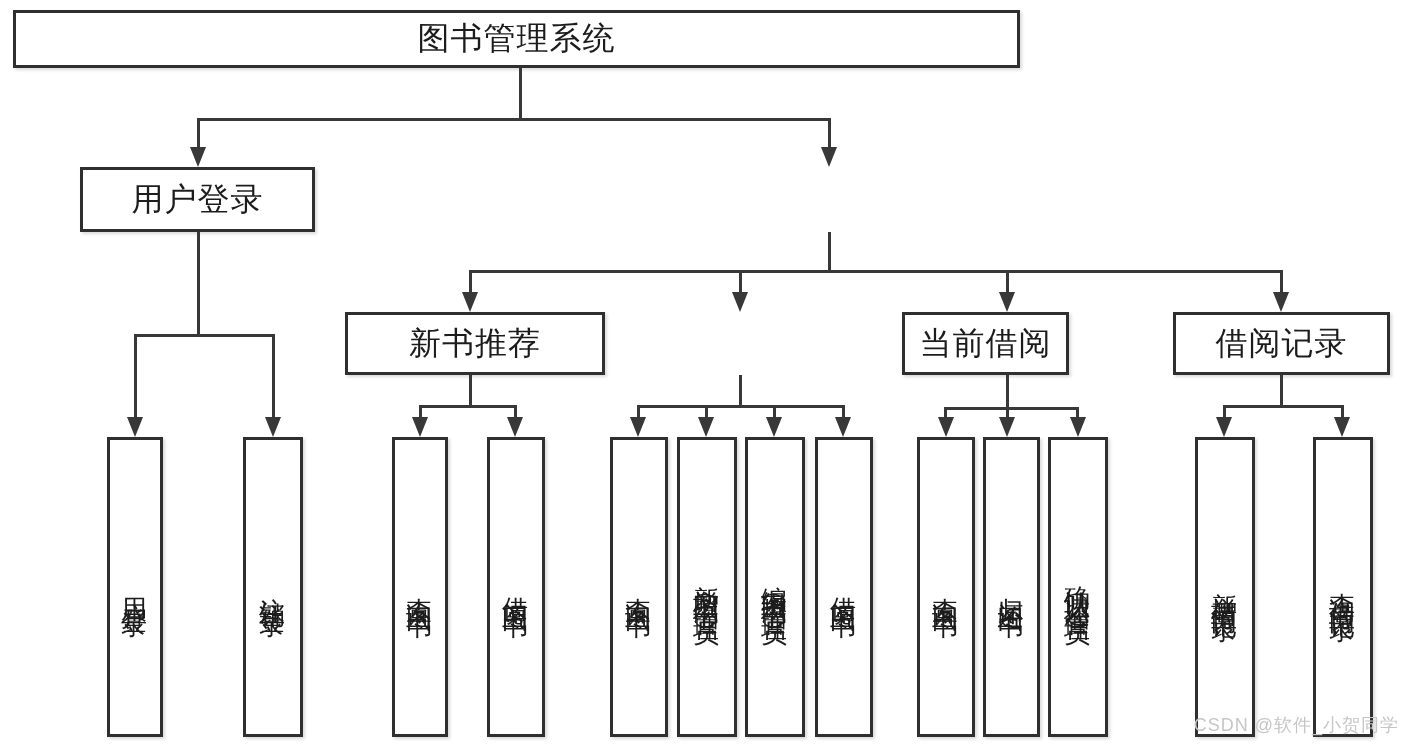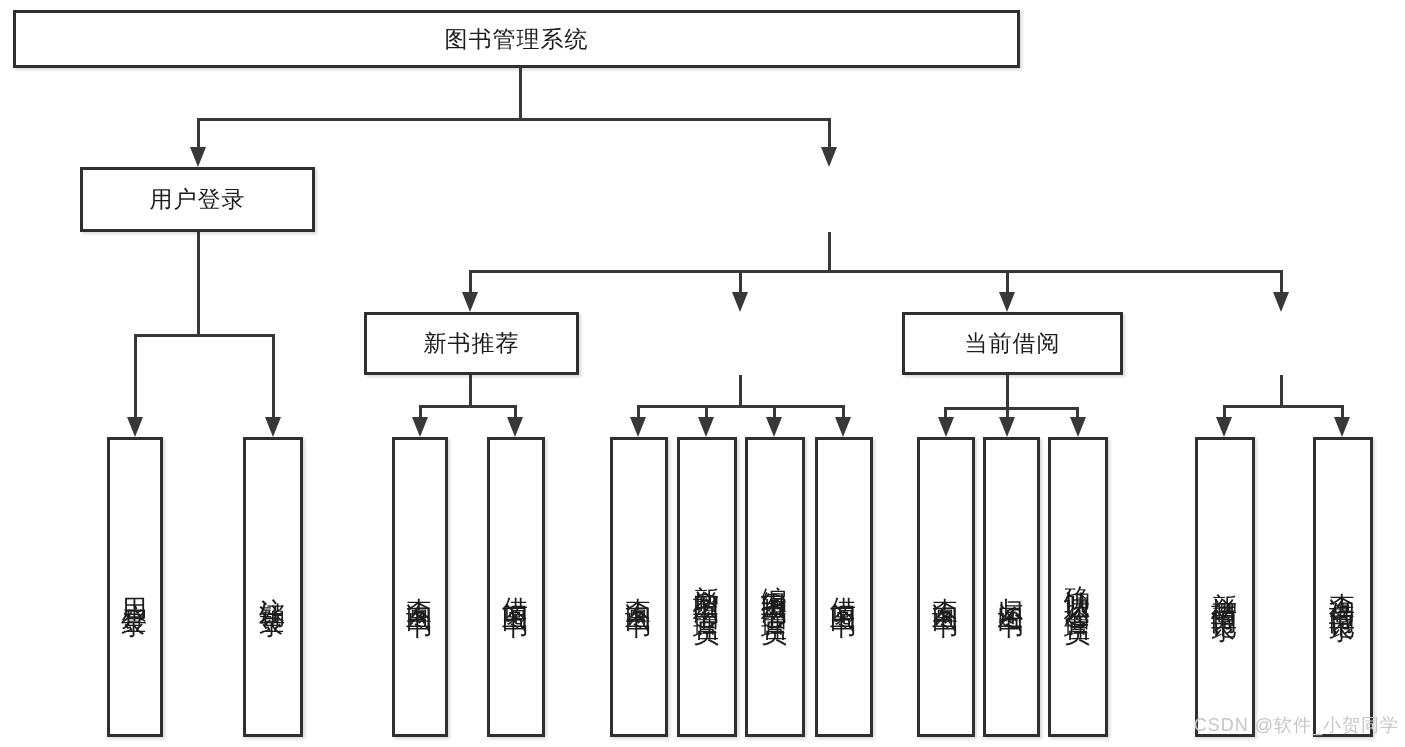--- a/index.html
+++ b/index.html
@@ -6,21 +6,21 @@
   #canvas{
     position:relative;width:1405px;height:747px;background:#ffffff;
     font-family:"Liberation Sans",sans-serif;overflow:hidden;
   }
   .node{
     position:absolute;box-sizing:border-box;background:#ffffff;
     border:3px solid #2f2f2f;display:flex;align-items:center;justify-content:center;
     box-shadow:2px 2px 3px rgba(0,0,0,0.15);
   }
   .node .hlabel{
-    color:#1c1c1c;font-size:23px;letter-spacing:1px;white-space:nowrap;
+    color:#1c1c1c;font-size:32px;letter-spacing:1px;white-space:nowrap;
   }
   .leaf .vlabel{
     color:#1c1c1c;font-size:26px;letter-spacing:5px;
     writing-mode:vertical-rl;text-orientation:mixed;white-space:nowrap;
   }
   .vline{position:absolute;width:3px;background:#383838;}
   .hline{position:absolute;height:3px;background:#383838;}
   .arrow{
     position:absolute;width:0;height:0;
     border-left:8px solid transparent;border-right:8px solid transparent;
@@ -38,29 +38,32 @@
 
   <div class="node" style="left:13px;top:10px;width:1007px;height:58px;">
     <span class="hlabel">图书管理系统</span>
   </div>
 
   <div class="node" style="left:80px;top:167px;width:235px;height:65px;">
     <span class="hlabel">用户登录</span>
   </div>
 
 
-  <div class="node" style="left:364px;top:312px;width:215px;height:63px;">
+  <div class="node" style="left:345px;top:312px;width:260px;height:63px;">
     <span class="hlabel">新书推荐</span>
   </div>
 
 
-  <div class="node" style="left:902px;top:312px;width:221px;height:63px;">
+  <div class="node" style="left:902px;top:312px;width:167px;height:63px;">
     <span class="hlabel">当前借阅</span>
   </div>
 
+  <div class="node" style="left:1173px;top:312px;width:217px;height:63px;">
+    <span class="hlabel">借阅记录</span>
+  </div>
 
   <div class="node leaf" style="left:107px;top:437px;width:56px;height:300px;">
     <span class="vlabel">用户登录</span>
   </div>
   <div class="node leaf" style="left:243px;top:437px;width:60px;height:300px;">
     <span class="vlabel">注销登录</span>
   </div>
 
   <div class="node leaf" style="left:392px;top:437px;width:56px;height:300px;">
     <span class="vlabel">查询图书</span>

